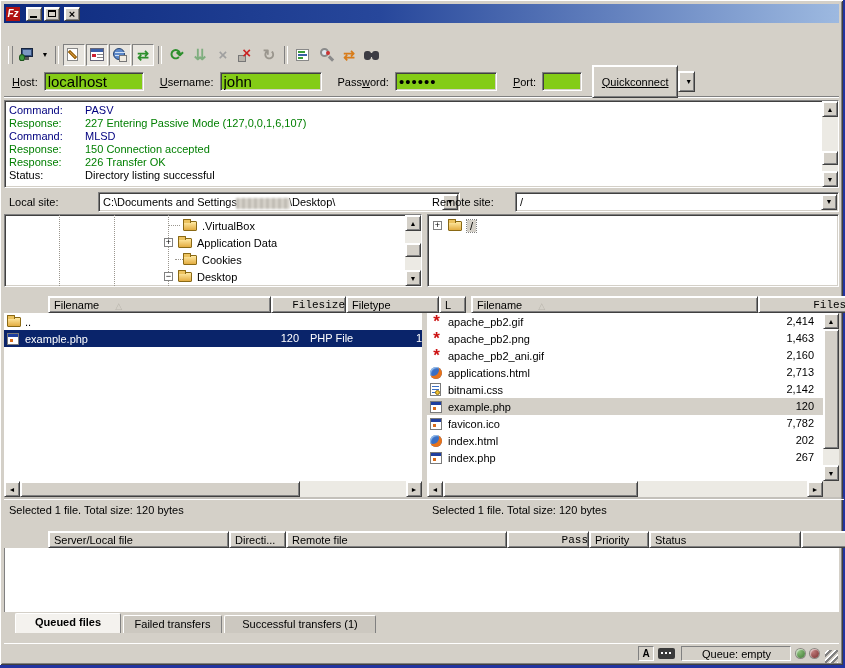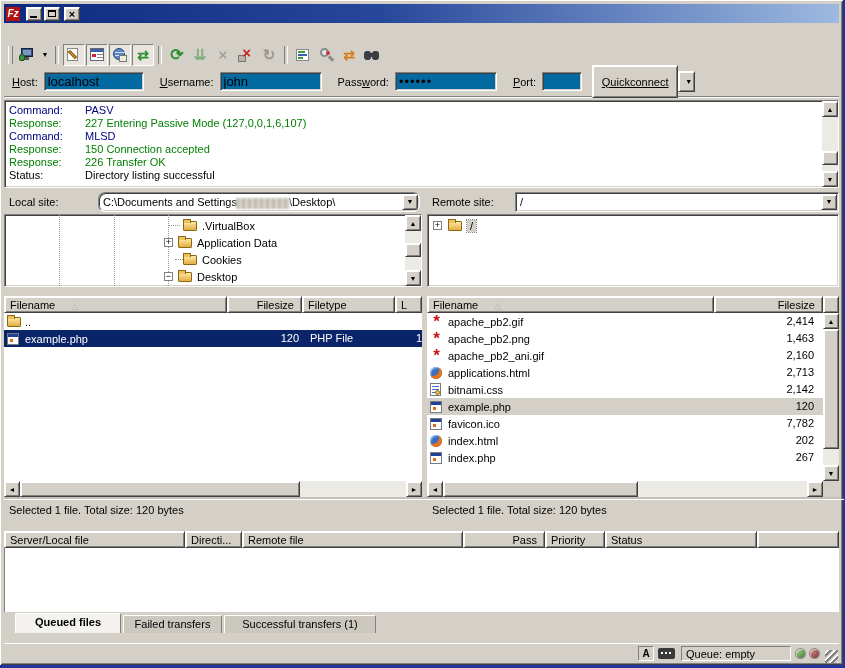--- a/index.html
+++ b/index.html
@@ -36,23 +36,23 @@
   .tb-btn{width:22px;height:22px;display:flex;align-items:center;justify-content:center;position:relative;box-sizing:border-box;}
   .tb-btn.toggled{border:1px solid;border-color:#808080 #fff #fff #808080;background:#e8e5df;}
   .tb-glyph{font-size:14px;font-weight:bold;line-height:1;}
   .dd-arrow{font-size:7px;width:10px;text-align:center;}
   .ic{position:relative;width:18px;height:18px;}
   .ic i{position:absolute;display:block;box-sizing:border-box;}
   
   #quickbar{left:4px;top:67px;width:835px;height:30px;display:flex;align-items:center;border-bottom:1px solid #808080;box-shadow:0 1px 0 #fff;box-sizing:border-box;}
   .qc-label{margin:0 6px 0 8px;white-space:nowrap;}
   .qc-label u{text-decoration:underline;}
-  .tinput{height:19px;background:#0369a1;border:1px solid;border-color:#808080 #fff #fff #808080;
+  .tinput{height:19px;background:#84cc16;border:1px solid;border-color:#808080 #fff #fff #808080;
     box-shadow:inset 1px 1px 0 #404040, inset -1px -1px 0 #d4d0c8;
-    font-family:"Liberation Sans",sans-serif;font-size:13px;padding:1px 3px;box-sizing:border-box;}
+    font-family:"Liberation Sans",sans-serif;font-size:15px;padding:1px 3px;box-sizing:border-box;}
   .btn3d{background:#d4d0c8;border:1px solid #404040;border-top-color:#fff;border-left-color:#fff;
     box-shadow:inset 1px 1px 0 #fff, inset -1px -1px 0 #808080;
     font-family:"Liberation Sans",sans-serif;font-size:11px;text-align:center;box-sizing:border-box;}
   
   #log{left:4px;top:100px;width:835px;height:88px;background:#fff;
     border:1px solid;border-color:#808080 #fff #fff #808080;
     box-shadow:inset 1px 1px 0 #404040, inset -1px -1px 0 #d4d0c8;box-sizing:border-box;}
   .log-line{display:flex;height:13px;line-height:13px;padding-left:4px;white-space:nowrap;}
   .log-line .llabel{width:76px;flex:0 0 auto;}
   .log-line.command{color:#00007f;}
@@ -83,22 +83,22 @@
   .expander{width:9px;height:9px;background:#fff;border:1px solid #808080;font-size:9px;line-height:7px;text-align:center;box-sizing:border-box;color:#000;}
   .dotline-v{position:absolute;border-left:1px dotted #9a968e;width:0;}
   .dotline-h{position:absolute;border-top:1px dotted #9a968e;height:0;}
   .ico-folder{width:14px;height:10px;background:linear-gradient(#ffe9a2,#e3ad42);border:1px solid #8a6914;border-radius:1px;position:relative;box-sizing:border-box;flex:0 0 auto;}
   .ico-folder:before{content:"";position:absolute;top:-3px;left:-1px;width:6px;height:3px;background:#ecc25e;border:1px solid #8a6914;border-bottom:none;border-radius:1px 1px 0 0;}
   .tree-label{margin-left:5px;}
   .sel-gray{background:#d4d0c8;outline:1px dotted #808080;}
   
   .col-hdr{position:absolute;height:17px;line-height:16px;background:#d4d0c8;padding-left:5px;box-sizing:border-box;
     border:1px solid #404040;border-top-color:#fff;border-left-color:#fff;
-    box-shadow:inset 1px 1px 0 #fff, inset -1px -1px 0 #808080;white-space:nowrap;overflow:hidden;}
-  .col-hdr.right{text-align:right;padding-right:7px;}
+    box-shadow:inset 1px 1px 0 #fff, inset -1px -1px 0 #808080;white-space:nowrap;overflow:hidden;margin-left:44px;}
+  .col-hdr.right{text-align:right;font-family:Liberation Mono, monospace;}
   .sort-glyph{color:#b8b4ac;font-size:9px;margin-left:16px;}
   .list-body{position:absolute;background:#fff;overflow:hidden;}
   .frow{position:absolute;left:0;height:17px;width:100%;display:flex;align-items:center;}
   .frow .fic{margin-left:3px;flex:0 0 auto;width:15px;display:flex;justify-content:flex-start;}
   .frow .fname{margin-left:3px;white-space:nowrap;}
   .fcell{position:absolute;top:0;height:17px;line-height:17px;white-space:nowrap;}
   .fcell.right{text-align:right;}
   .row-sel-active{background:#0a246a;color:#fff;}
   .row-sel-inactive{background:#d4d0c8;}
   
@@ -272,21 +272,21 @@
           <span>▲</span>
         </div>
       <div class="sb-thumb" style="top:50px;left:0;width:16px;height:14px;"></div>
       <div class="sb-btn" style="bottom:0;">
           <span>▼</span>
         </div>
     </div>
   </div>
 
   <div class="abs site-label" style="left:4px;top:191px;width:92px;">Local site:</div>
-  <div class="combo" style="left:98px;top:192px;width:322px;border-radius:7px;">
+  <div class="combo" style="left:98px;top:192px;width:362px;">
     <span>C:\Documents and Settings</span><span class="blurbox"></span><span>\Desktop\</span>
     <span class="cbtn">
         <span>▼</span>
       </span>
   </div>
 
   <div class="abs site-label" style="left:427px;top:191px;width:86px;">Remote site:</div>
   <div class="combo" style="left:515px;top:192px;width:324px;">
     <span>/</span>
     <span class="cbtn">
@@ -474,19 +474,19 @@
 
   <div class="tab active" style="left:7px;top:613px;width:106px;">Queued files</div>
   <div class="tab" style="left:115px;top:615px;width:99px;">Failed transfers</div>
   <div class="tab" style="left:216px;top:615px;width:152px;">Successful transfers (1)</div>
 
   <div id="statusbar" class="abs">
     <div class="sunken-panel" style="width:16px;height:15px;text-align:center;line-height:14px;font-size:10px;font-weight:bold;">A</div>
     <div style="width:17px;height:11px;background:#3a3a3a;border-radius:2px;margin-left:4px;position:relative;">
       <span style="position:absolute;left:3px;top:4px;width:2px;height:2px;background:#fff;box-shadow:4px 0 0 #fff,8px 0 0 #fff;"></span>
     </div>
-    <div class="sunken-panel" style="width:110px;height:15px;line-height:14px;padding-left:4px;margin-left:6px;">Queue: empty</div>
+    <div class="sunken-panel" style="width:110px;height:15px;line-height:14px;padding-left:20px;margin-left:6px;">Queue: empty</div>
     <span class="led" style="background:radial-gradient(circle at 35% 30%, #8cc07a, #3f7a35);"></span>
     <span class="led" style="background:radial-gradient(circle at 35% 30%, #c07a7a, #7a3030);"></span>
     <span class="grip"></span>
   </div>
 
 </div>
 
 </body></html>

